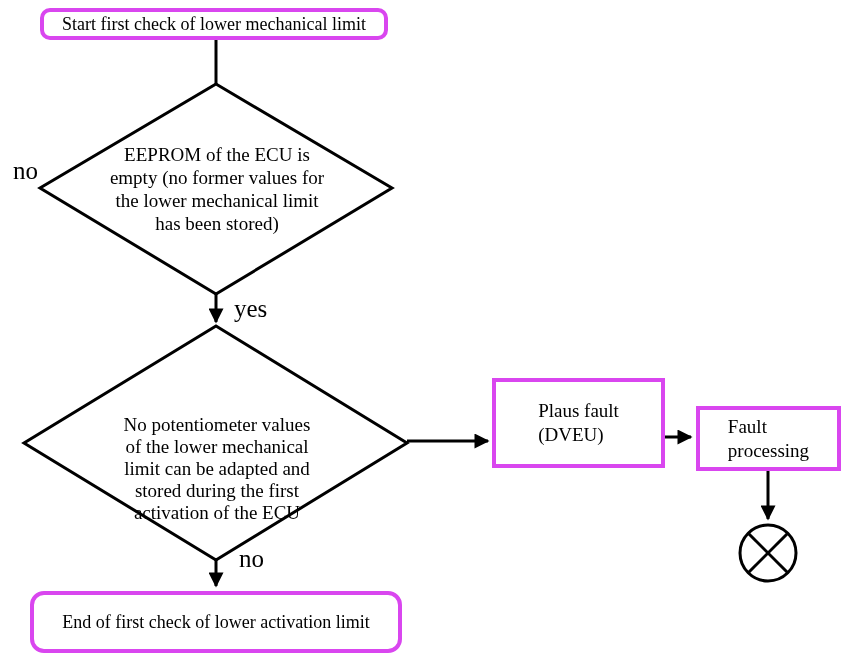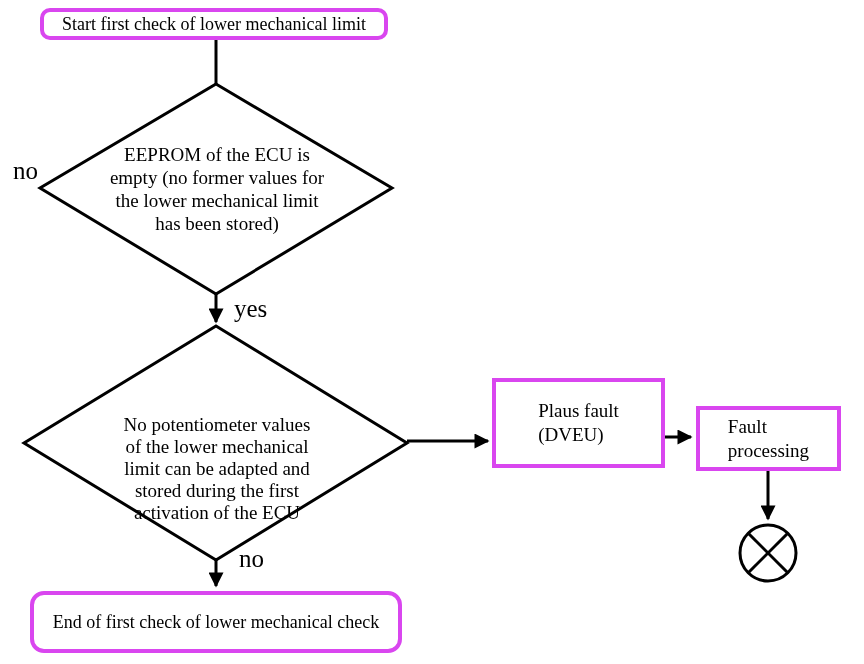--- a/index.html
+++ b/index.html
@@ -112,16 +112,16 @@
     <span>Plaus fault
 (DVEU)</span>
   </div>
 
   <div class="node" style="left:696px; top:406px; width:145px; height:65px;">
     <span>Fault
 processing</span>
   </div>
 
   <div class="node terminal terminal-end" style="left:30px; top:591px; width:372px; height:62px;">
-    <span>End of first check of lower mechanical check</span>
+    <span>End of first check of lower activation limit</span>
   </div>
 
 </div>
 
 </body></html>

